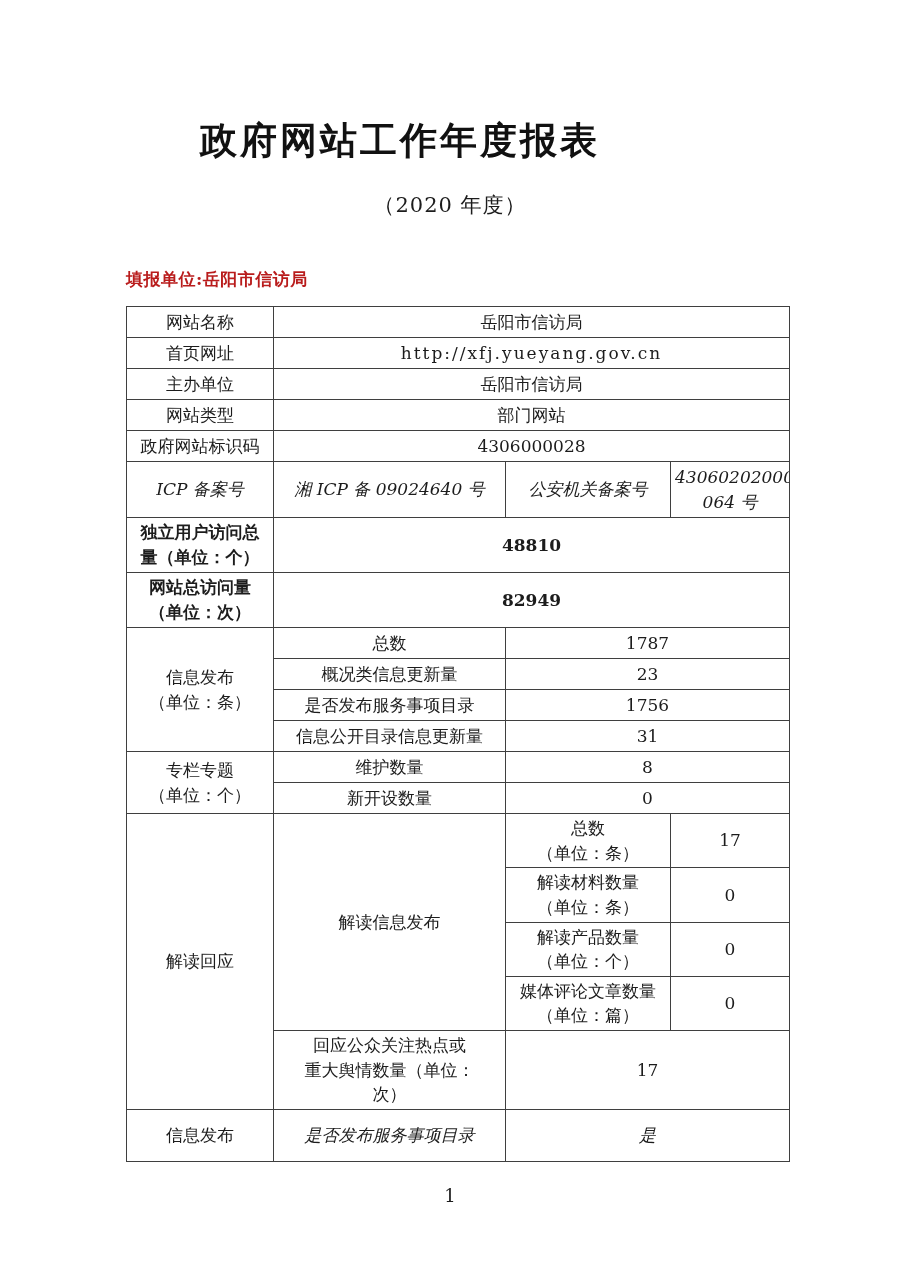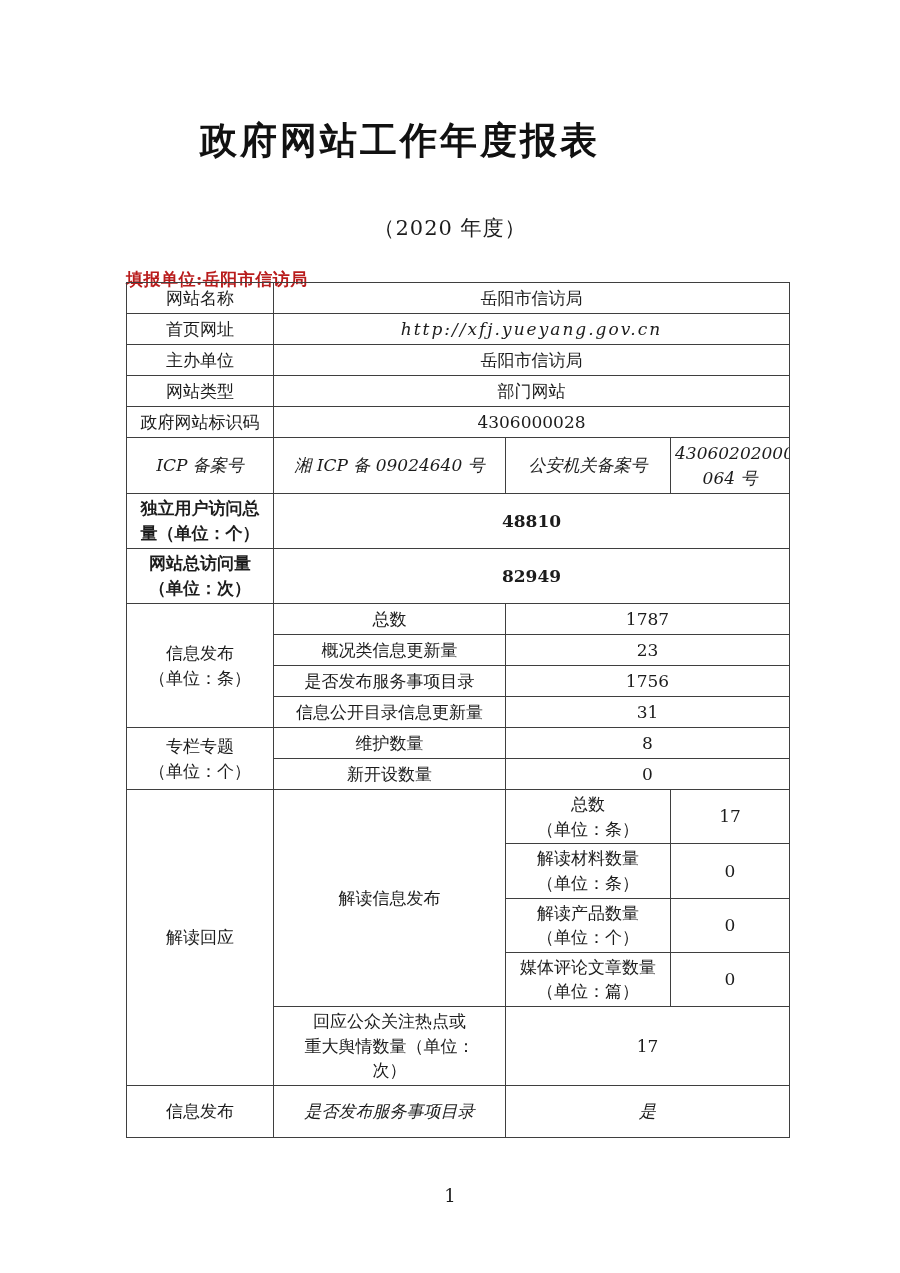--- a/index.html
+++ b/index.html
@@ -12,47 +12,47 @@
   }
   .doc-title {
     position:absolute; top:116px; left:0; width:800px;
     text-align:center;
     font-family:"Liberation Sans","DejaVu Sans",sans-serif;
     font-weight:bold; font-size:37px; letter-spacing:3px;
     color:#111;
   }
   .doc-subtitle {
     position:absolute; top:191px; left:0; width:900px;
-    text-align:center; font-size:21px; letter-spacing:1px;margin-top:23px;
+    text-align:center; font-size:21px; letter-spacing:1px;
   }
   .reporting-unit {
     position:absolute; top:268px; left:126px;
     font-size:17px; font-weight:bold; letter-spacing:0.5px;
     color:#b91c1c;
   }
   table.report {
-    position:absolute; left:126px; top:282px;
+    position:absolute; left:126px; top:306px;
     width:663px; table-layout:fixed;
     border-collapse:collapse;
     border-radius:14px;
   }
   table.report td {
     border:1px solid #3f3f3f;
     text-align:center; vertical-align:middle;
     font-size:17px; line-height:1.45;
     padding:2px 4px;
     white-space:pre-line;
     overflow:hidden;
   }
   tr.h31 { height:31px; }
   tr.h52 { height:52px; }
   tr.h55 { height:55px;font-weight:bold; }
   tr.h56 { height:56px;font-style:italic; }
   tr.h76 { height:76px;padding-left:16px; }
-  td.url-cell { letter-spacing:2px;font-style:italic; }
+  td.url-cell { letter-spacing:2px; }
   td.align-bottom { vertical-align:bottom; padding-bottom:6px; }
   td.align-top { vertical-align:top; padding-top:4px;font-style:italic; }
   .page-number {
     position:absolute; top:1185px; left:0; width:900px;
     text-align:center; font-size:18px;
   }
 </style>
 </head>
 <body>
 

